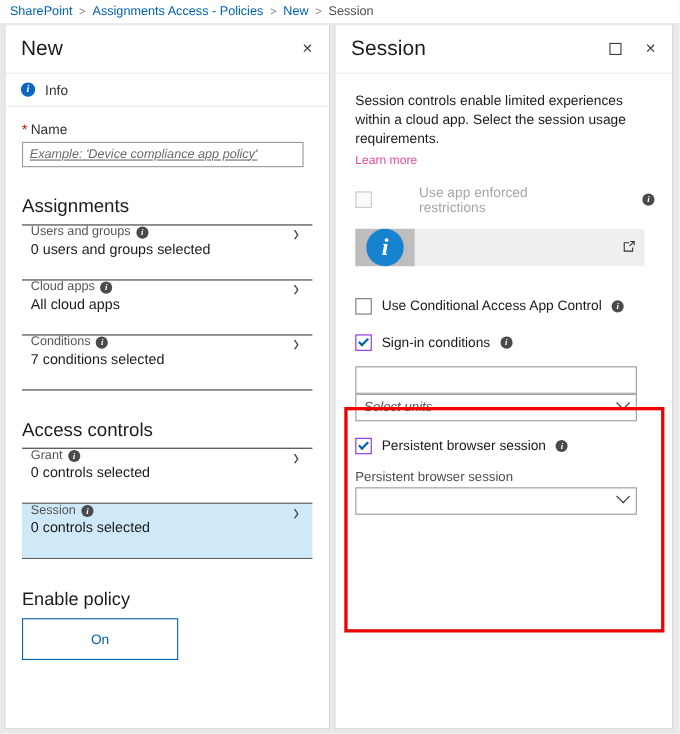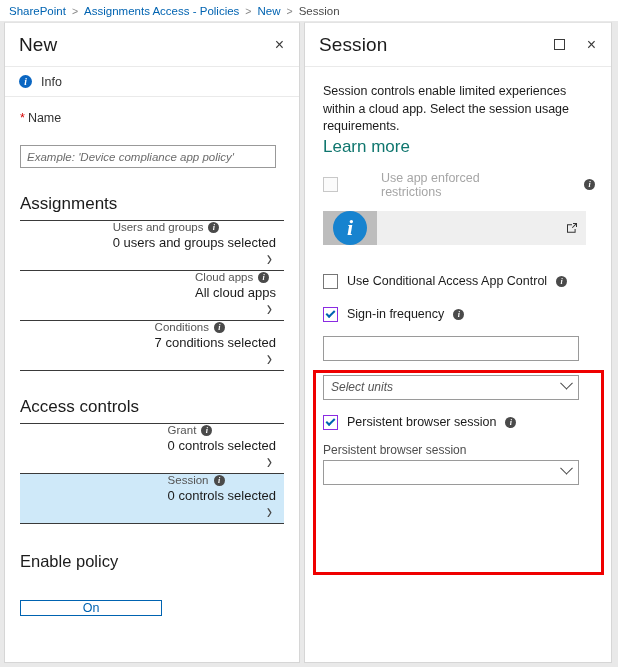--- a/index.html
+++ b/index.html
@@ -61,76 +61,76 @@
   }
   .info-dot {
     width: 13px; height: 13px; border-radius: 50%;
     background: #0a66c2; color: #fff;
     font-size: 9.5px; font-weight: 700; font-style: italic;
     display: flex; align-items: center; justify-content: center;
     font-family: "Liberation Serif", serif;
   }
   .left-body { padding: 14px 15px 0 15px; }
 
-  .req-label { font-size: 12.5px; color: #323232; margin-bottom: 20px; }
+  .req-label { font-size: 12.5px; color: #323232; margin-bottom: 4px; }
   .req-star { color: #d60000; margin-right: 3px; }
   .text-input {
     width: 256px; height: 23px;
     border: 1px solid #999; background: #fff;
     font-family: "Liberation Sans", sans-serif;
     font-size: 11.5px; font-style: italic; color: #6b6b6b;
     padding: 0 6px;
+    text-decoration: underline;
   }
   .text-input::placeholder { color: #6b6b6b; font-style: italic; opacity: 1; }
 
   .section-title {
     font-size: 17px; font-weight: 400; color: #1b1b1b;
     margin: 26px 0 6px 0;
   }
   .rule { height: 1px; background: #3a3a3a; }
 
   .nav-row {
     position: relative;
-    display: flex; align-items: flex-end;
+    display: flex; align-items: flex-start;
     height: 49px;
     padding: 0 8px 0 8px;
     cursor: pointer;
-    flex-direction: column;
   }
   .nav-row.selected { background: #cfe9f9; }
   .nav-texts { display: flex; flex-direction: column; gap: 2px; }
   .nav-top { display: flex; align-items: center; gap: 5px; }
   .nav-label { font-size: 11.5px; color: #555; }
   .nav-sub { font-size: 13px; color: #1b1b1b; }
   .chev {
     margin-left: auto; color: #4a4a4a; font-size: 16px; font-weight: 300;
     transform: scaleY(1.35); padding-right: 4px;
   }
   .info-i {
     width: 11px; height: 11px; border-radius: 50%;
     background: #4a4a4a; color: #fff;
     font-size: 8px; font-weight: 700; font-style: italic;
     display: inline-flex; align-items: center; justify-content: center;
     font-family: "Liberation Serif", serif;
     flex: none;
   }
 
   .enable-title { font-size: 16.5px; color: #1b1b1b; margin: 28px 0 7px 0; }
-  .toggle { display: flex; width: 142px; height: 38px; align-items: flex-end; }
+  .toggle { display: flex; width: 142px; height: 38px; }
   .toggle-opt {
     flex: 1; display: flex; align-items: center; justify-content: center;
     font-size: 12.5px; cursor: pointer;
   }
   .toggle-off-state { border: 1px solid #0063b1; color: #0063b1; background: #fff; }
   .toggle-on-state  { background: #0063b1; color: #fff; border: 1px solid #0063b1; }
 
   
   .sess-body { padding: 16px 16px 0 18px; position: relative; }
   .sess-desc { font-size: 12.5px; line-height: 17.5px; color: #1b1b1b; width: 255px; }
-  .link { color: #0f766e; cursor: pointer; font-size: 17px; display: inline-block; text-align: right; }
+  .link { color: #ec4899; cursor: pointer; font-size: 11px; display: inline-block; text-align: right; }
 
   .cb-row { display: flex; align-items: center; gap: 9px; }
   .cbx {
     width: 15px; height: 15px; flex: none; background: #fff;
     border: 1.4px solid #767676;
     display: flex; align-items: center; justify-content: center;
   }
   .cbx.checked { border-color: #8a2be2; }
   .cbx .tick {
     display: block; width: 9px; height: 5px;
@@ -334,27 +334,27 @@
       <div class="cb-row" style="margin-top:29px;">
         <span class="cbx"></span>
         <span class="cb-label">Use Conditional Access App Control</span>
         <span class="info-i">i</span>
       </div>
 
       <div class="cb-row" style="margin-top:18px;">
         <span class="cbx checked">
             <span class="tick"></span>
           </span>
-        <span class="cb-label">Sign-in frequency</span>
+        <span class="cb-label">Sign-in conditions</span>
         <span class="info-i">i</span>
       </div>
 
       <input class="field-input" style="margin-top: 14px;" type="text" value="">
 
-      <div class="select-box" style="margin-top:14px;">
+      <div class="select-box" style="">
         <span class="select-ph">Select units</span>
         <span class="caret"></span>
       </div>
 
       <div class="cb-row" style="margin-top:15px;">
         <span class="cbx checked">
             <span class="tick"></span>
           </span>
         <span class="cb-label">Persistent browser session</span>
         <span class="info-i">i</span>

